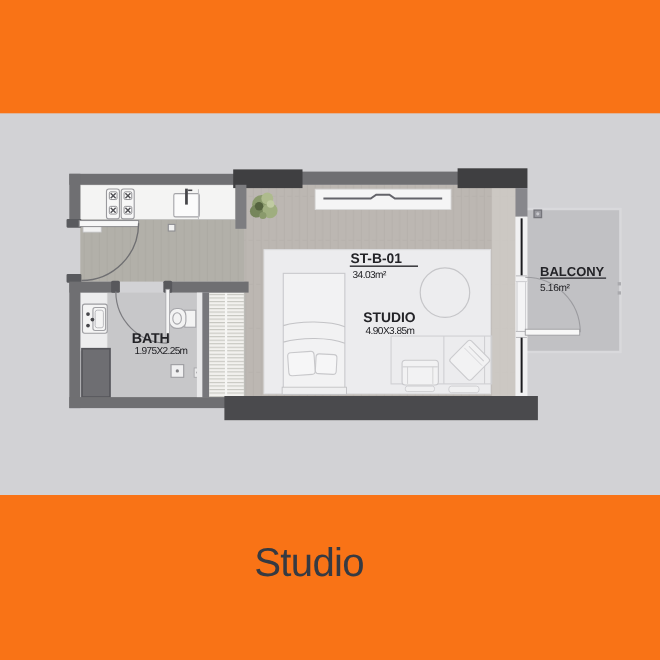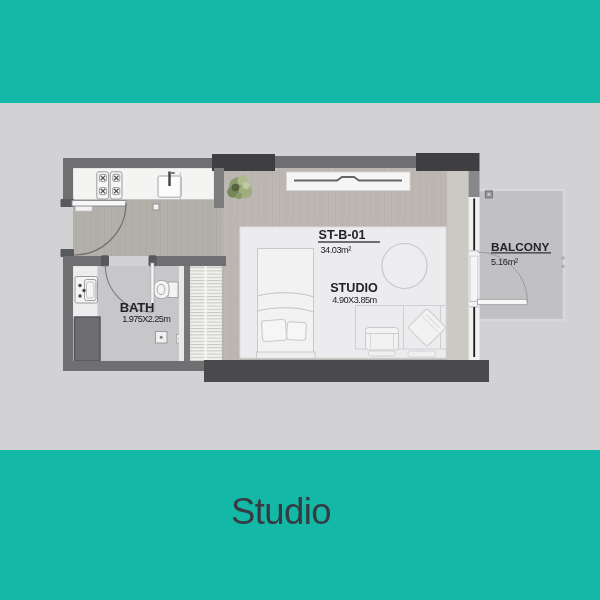--- a/index.html
+++ b/index.html
@@ -1,18 +1,18 @@
 <!DOCTYPE html>
 <html><head>
 <meta charset="utf-8">
 <style>
 html,body{margin:0;padding:0;background:#ffffff;}
 *{-webkit-font-smoothing:antialiased;}
 text{-webkit-font-smoothing:antialiased;}
-#page{-webkit-font-smoothing:antialiased;position:relative;width:600px;height:600px;background:#14b8a6;font-family:"Liberation Sans",sans-serif;overflow:hidden;}
+#page{-webkit-font-smoothing:antialiased;position:relative;width:600px;height:600px;background:#f97316;font-family:"Liberation Sans",sans-serif;overflow:hidden;}
 #plan{position:absolute;top:0;left:0;}
 </style>
 </head>
 <body>
 <div id="page">
 <svg id="plan" width="600" height="600" viewBox="0 0 600 600">
 <defs>
 <pattern id="planks" width="7" height="40" patternUnits="userSpaceOnUse">
 <rect width="7" height="40" fill="#bcb7b2"></rect>
 <rect x="6" width="1" height="40" fill="#b7b2ad"></rect>

